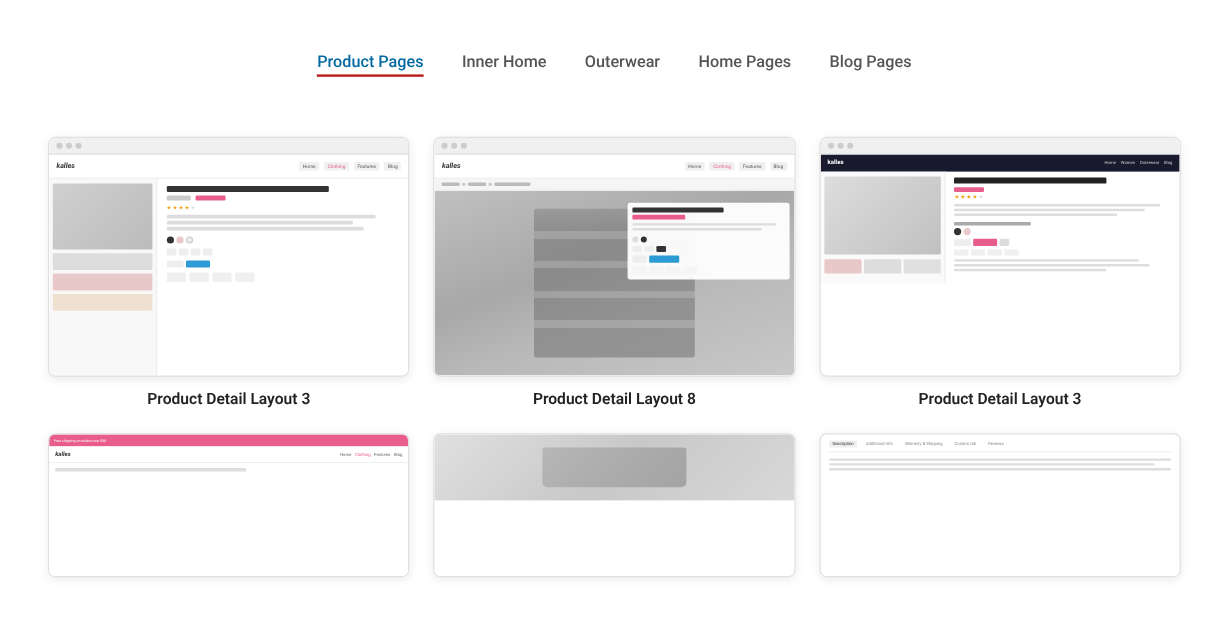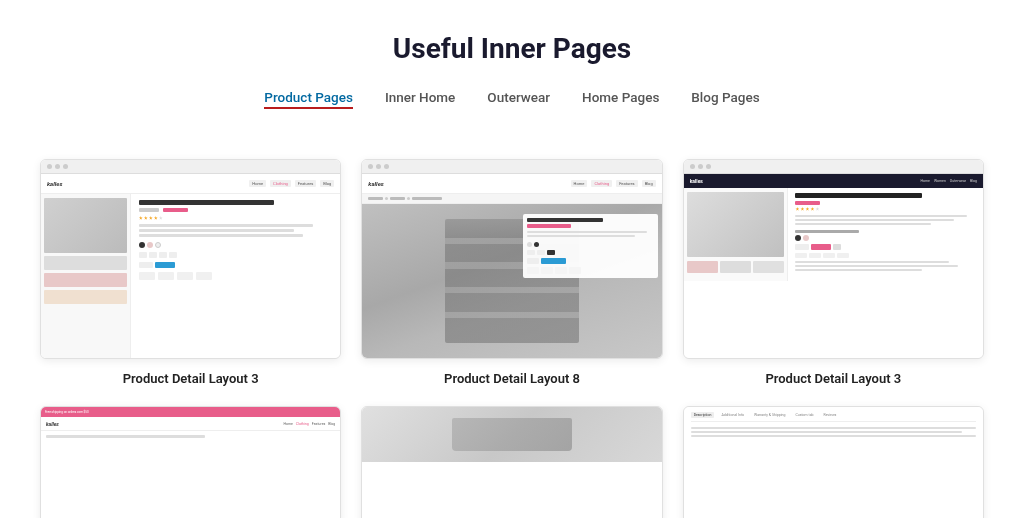--- a/index.html
+++ b/index.html
@@ -498,21 +498,20 @@
       background: #eee;
       color: #333;
     }
   </style>
 </head>
 <body>
 
 <div class="page-wrapper">
 
   <div class="header-section">
-    <h1 class="main-title">Useful Inner Pages</h1>
 
     <nav class="nav-tabs">
       <a class="nav-tab active">Product Pages</a>
       <a class="nav-tab">Inner Home</a>
       <a class="nav-tab">Outerwear</a>
       <a class="nav-tab">Home Pages</a>
       <a class="nav-tab">Blog Pages</a>
     </nav>
   </div>
 

